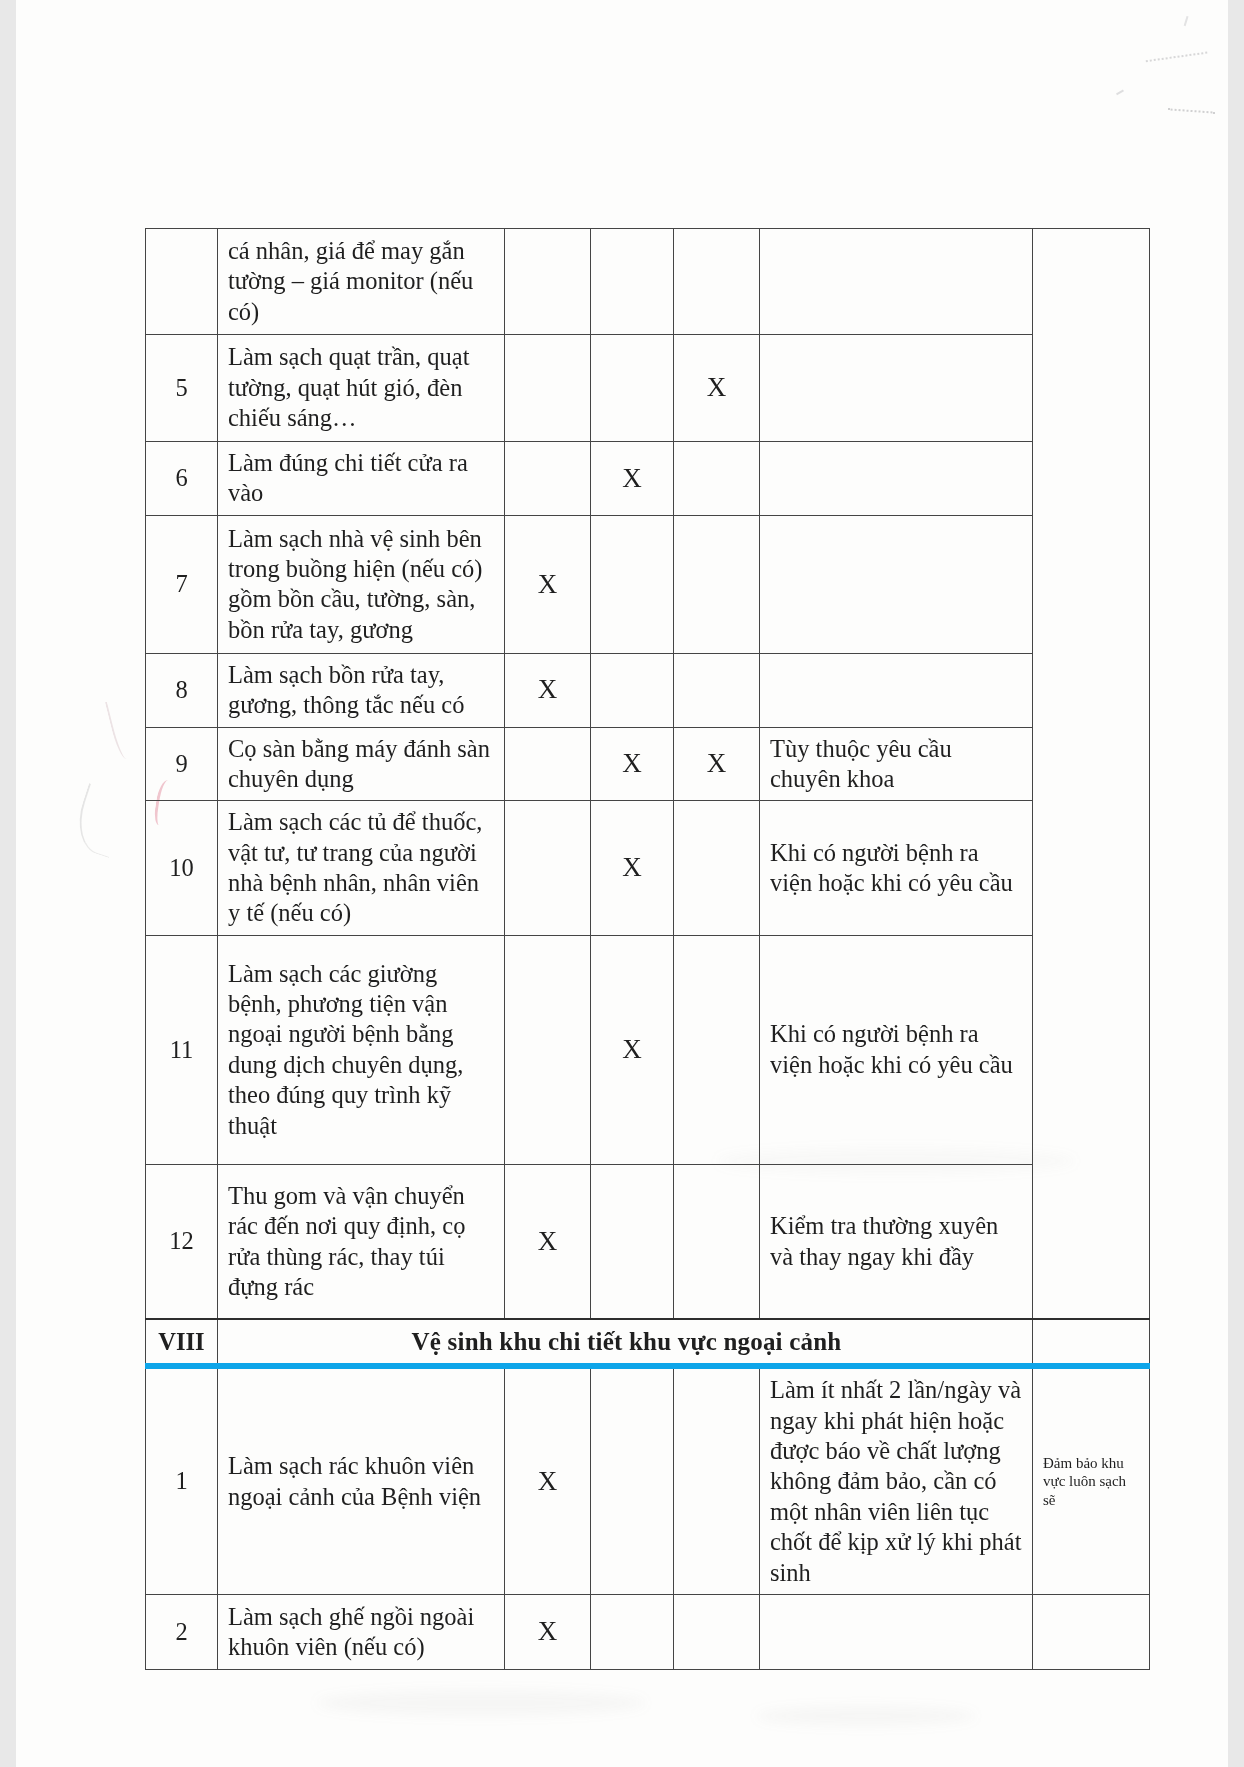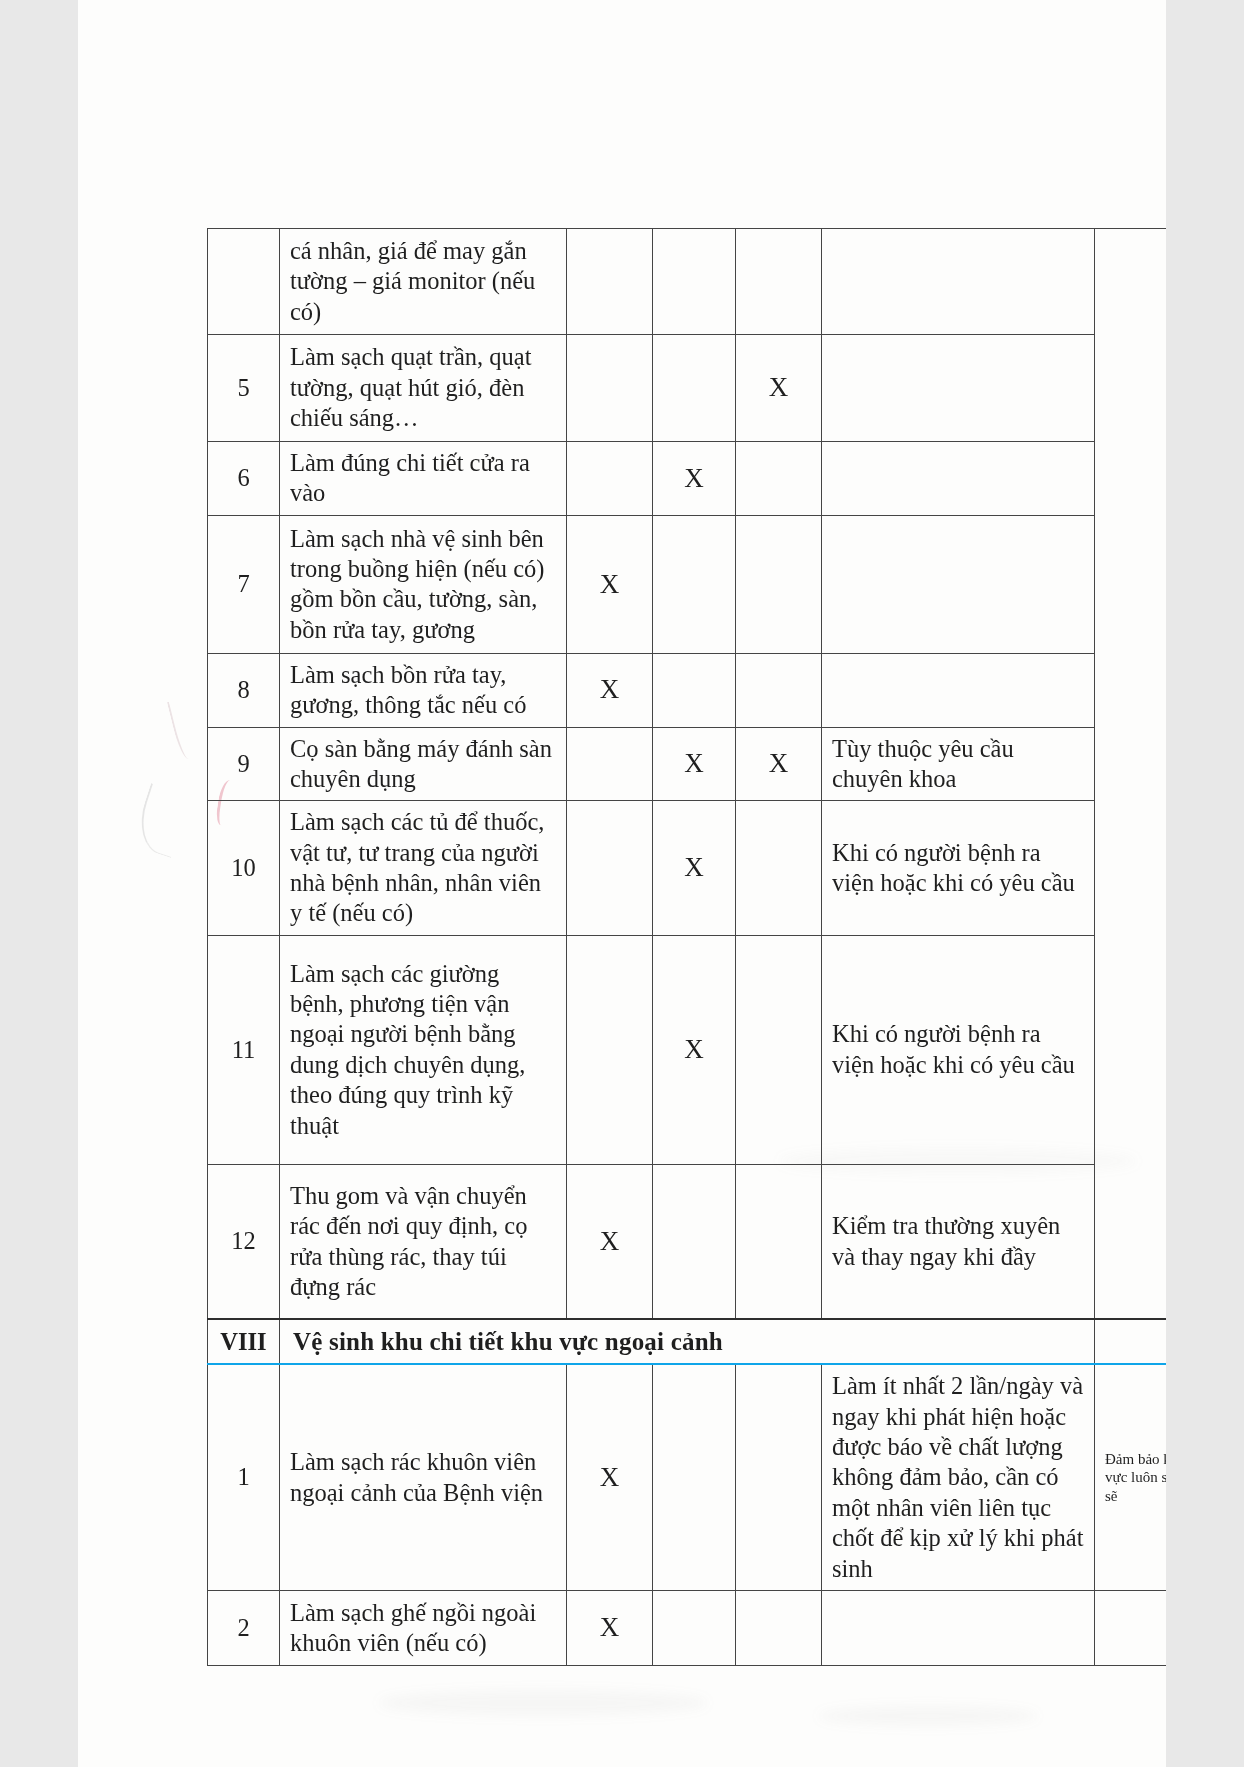--- a/index.html
+++ b/index.html
@@ -1,18 +1,18 @@
 <!DOCTYPE html>
 <html><head>
 <meta charset="utf-8">
 <style>
   html,body{margin:0;padding:0;background:#e8e8e8;}
   .page{
     position:relative;
-    width:1088px;height:1767px;
+    width:1212px;height:1767px;
     margin:0 auto;
     background:#fdfdfc;
     overflow:hidden;
     font-family:"Liberation Serif","DejaVu Serif",serif;
     color:#1f1f1f;
   }
   table.checklist{
     position:absolute;left:129px;top:228px;
     width:1004px;
     border-collapse:collapse;
@@ -40,27 +40,28 @@
   td.note{padding:6px 8px 6px 12px;}
   td.outcome{padding:8px 6px 8px 9px;vertical-align:top;font-size:15px;}
 
   tr.h0{height:106px;} tr.h1{height:107px;} tr.h2{height:62px;}
   tr.h3{height:138px;} tr.h4{height:63px;}  tr.h5{height:67px;}
   tr.h6{height:132px;} tr.h7{height:229px;} tr.h8{height:155px;}
   tr.hsec{height:43px;} tr.h10{height:218px;} tr.h11{height:75px;}
 
   tr.section-row td{
     border-top:2px solid #2e2e2e;
-    border-bottom:2px solid #0ea5e9;
+    border-bottom:6px solid #0ea5e9;
     font-weight:bold;
   }
   tr.section-row td.section-title{
     font-size:25px;
     letter-spacing:.2px;
     padding-left:13px;
+    text-align:center;
   }
   td.merged-outcome{border-bottom:1px solid #454545;}
 
   
   .artifact{position:absolute;pointer-events:none;}
   .pencil-a{
     left:1128px;top:34px;width:62px;height:22px;
     border-bottom:2px dotted #b9b9bb;
     transform:rotate(-8deg);opacity:.55;
   }

